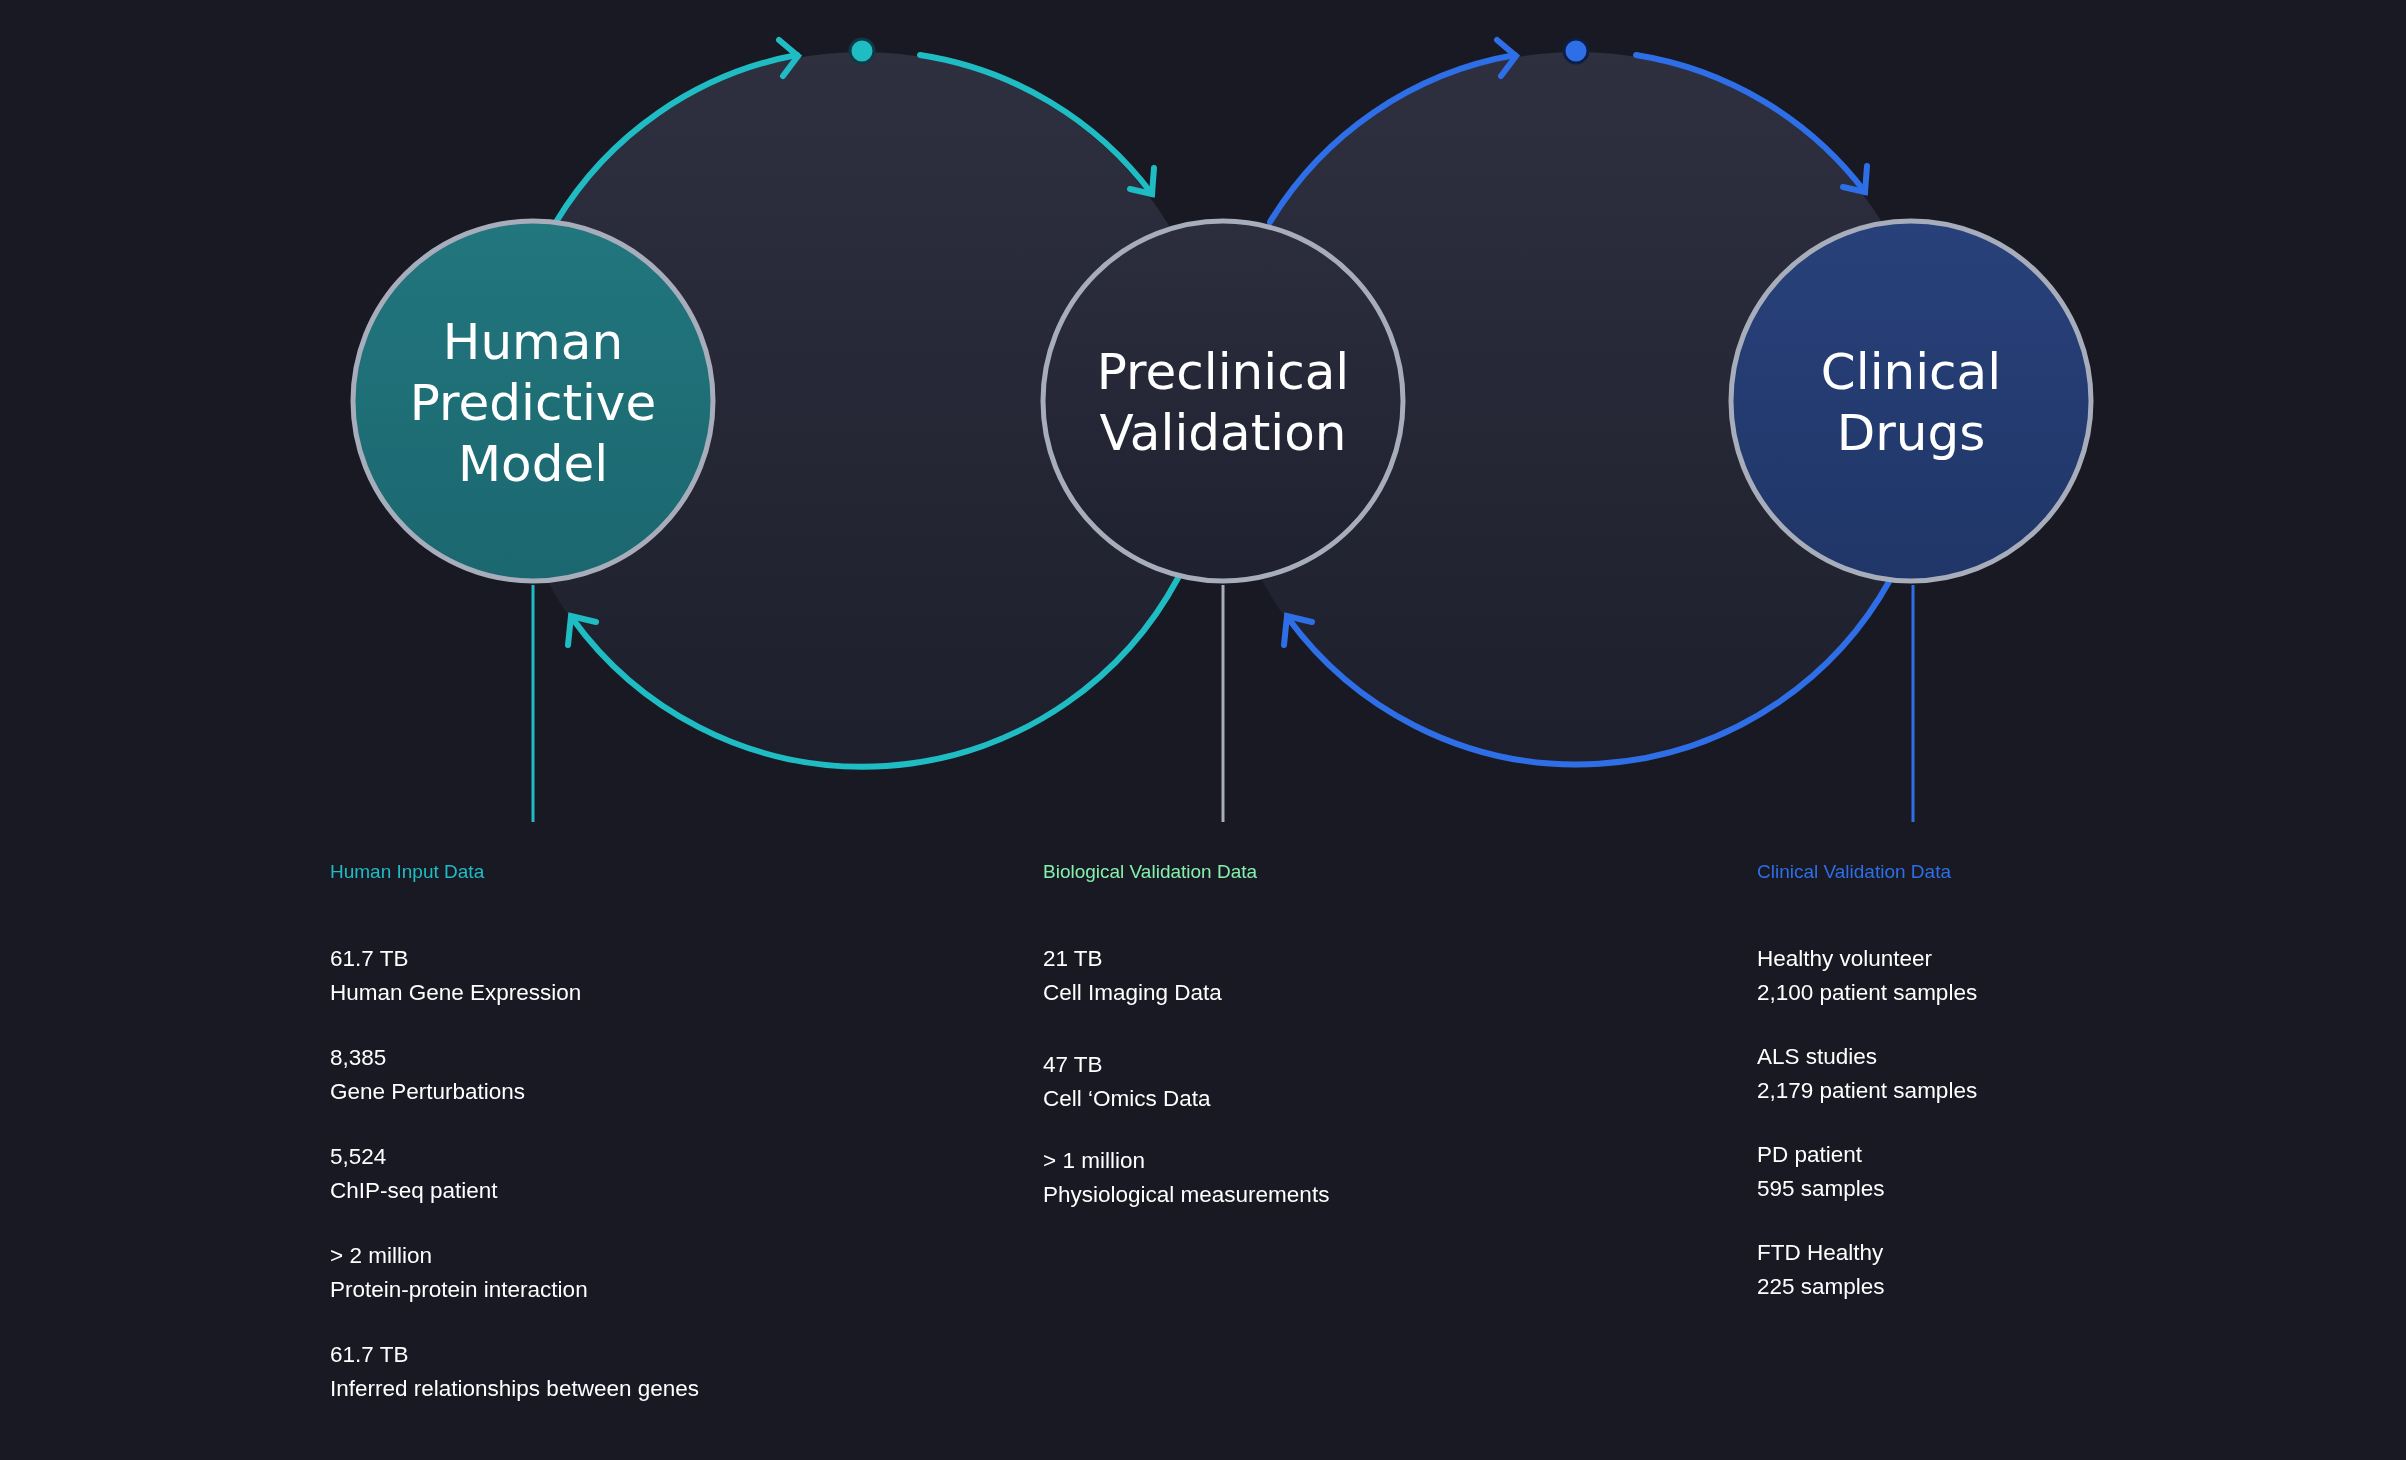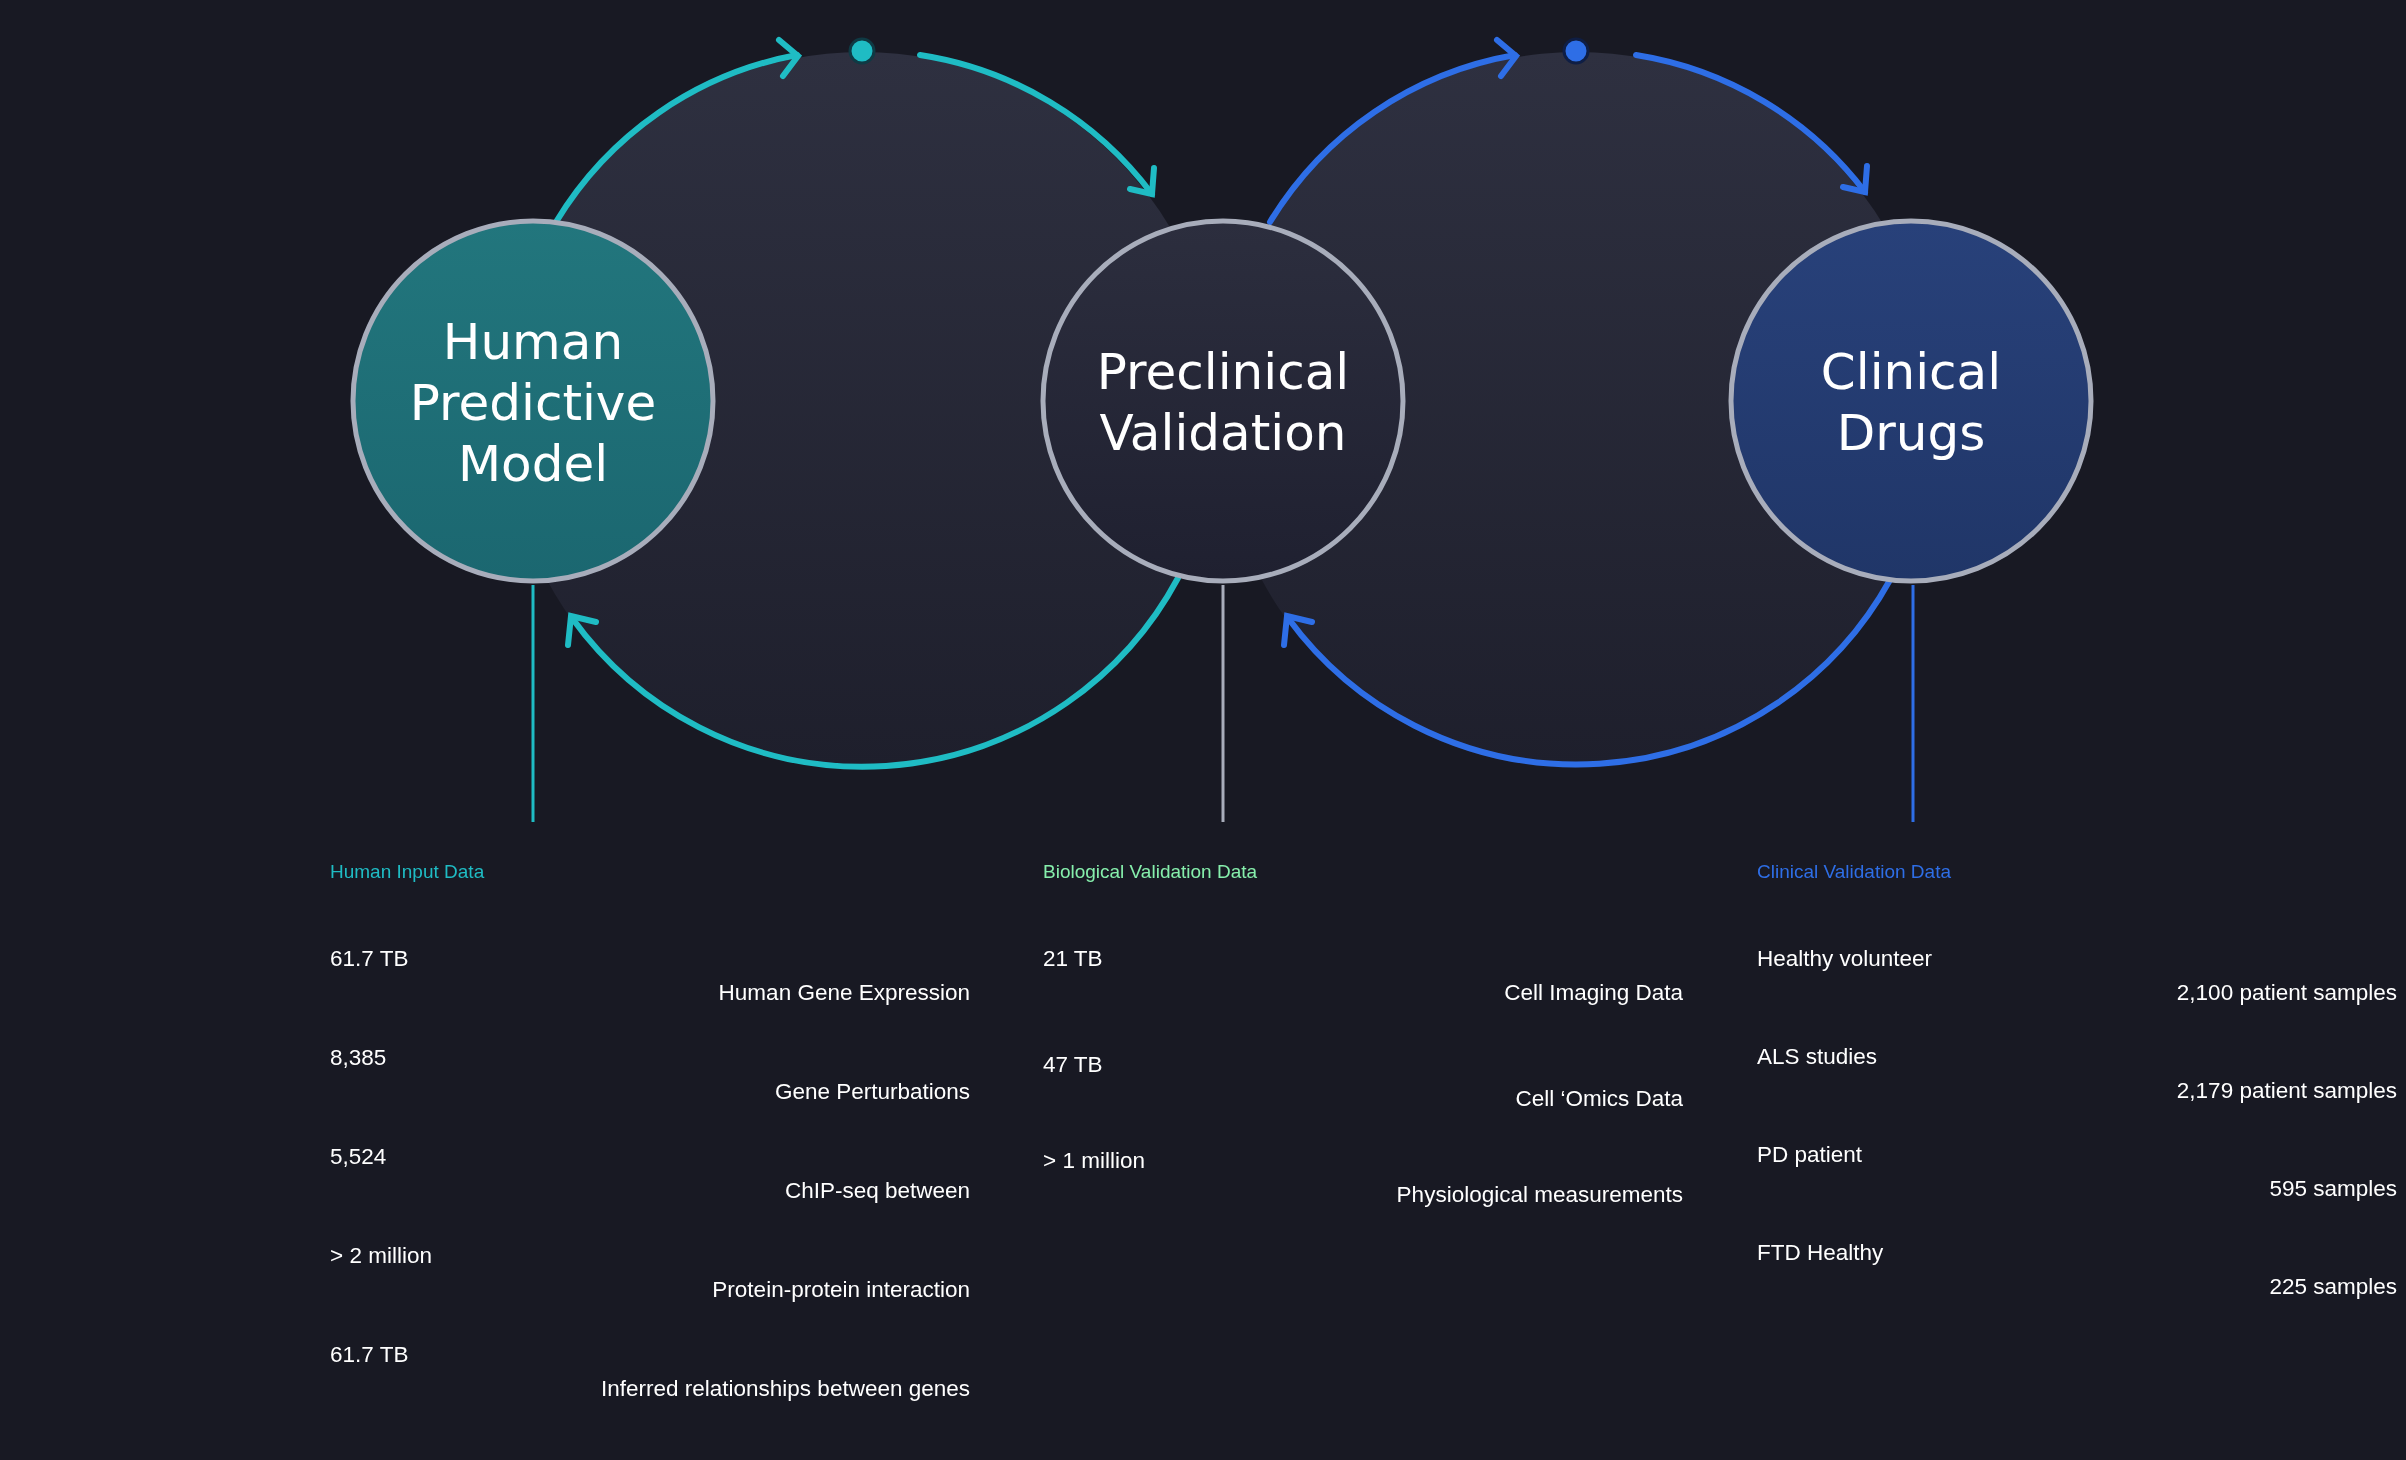--- a/index.html
+++ b/index.html
@@ -28,21 +28,20 @@
     font-weight: normal;
   }
   .stat { margin-bottom: 28px; }
   .stat-value {
     font-size: 22.5px; font-weight: normal; color: #ffffff;
     line-height: 34px;
   }
   .stat-label {
     font-size: 22.5px; color: #ffffff;
     line-height: 34px;
-    text-align: right;
   }
   #col-human { left: 330px; }
   #col-bio { left: 1043px; }
   #col-clin { left: 1757px; }
   #col-human .stat { margin-bottom: 31px; }
   #col-clin .stat { margin-bottom: 30px; }
 </style>
 </head>
 <body>
 
@@ -121,21 +120,21 @@
   <div class="stat">
     <div class="stat-value">61.7 TB</div>
     <div class="stat-label">Human Gene Expression</div>
   </div>
   <div class="stat">
     <div class="stat-value">8,385</div>
     <div class="stat-label">Gene Perturbations</div>
   </div>
   <div class="stat">
     <div class="stat-value">5,524</div>
-    <div class="stat-label">ChIP-seq between</div>
+    <div class="stat-label">ChIP-seq patient</div>
   </div>
   <div class="stat">
     <div class="stat-value">&gt; 2 million</div>
     <div class="stat-label">Protein-protein interaction</div>
   </div>
   <div class="stat">
     <div class="stat-value">61.7 TB</div>
     <div class="stat-label">Inferred relationships between genes</div>
   </div>
 </div>

